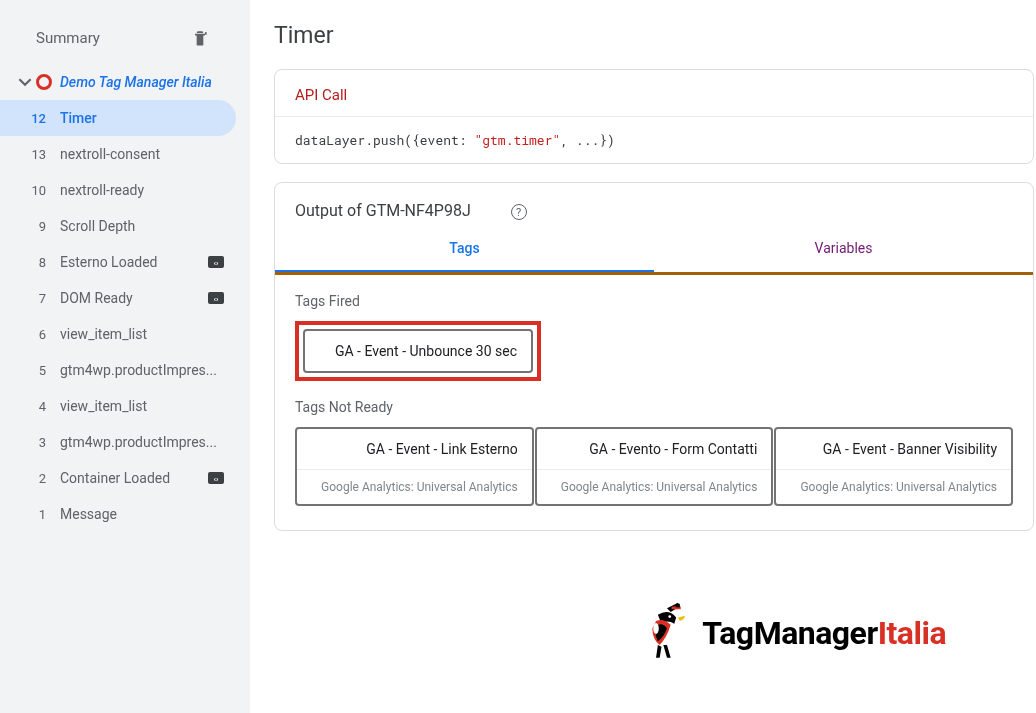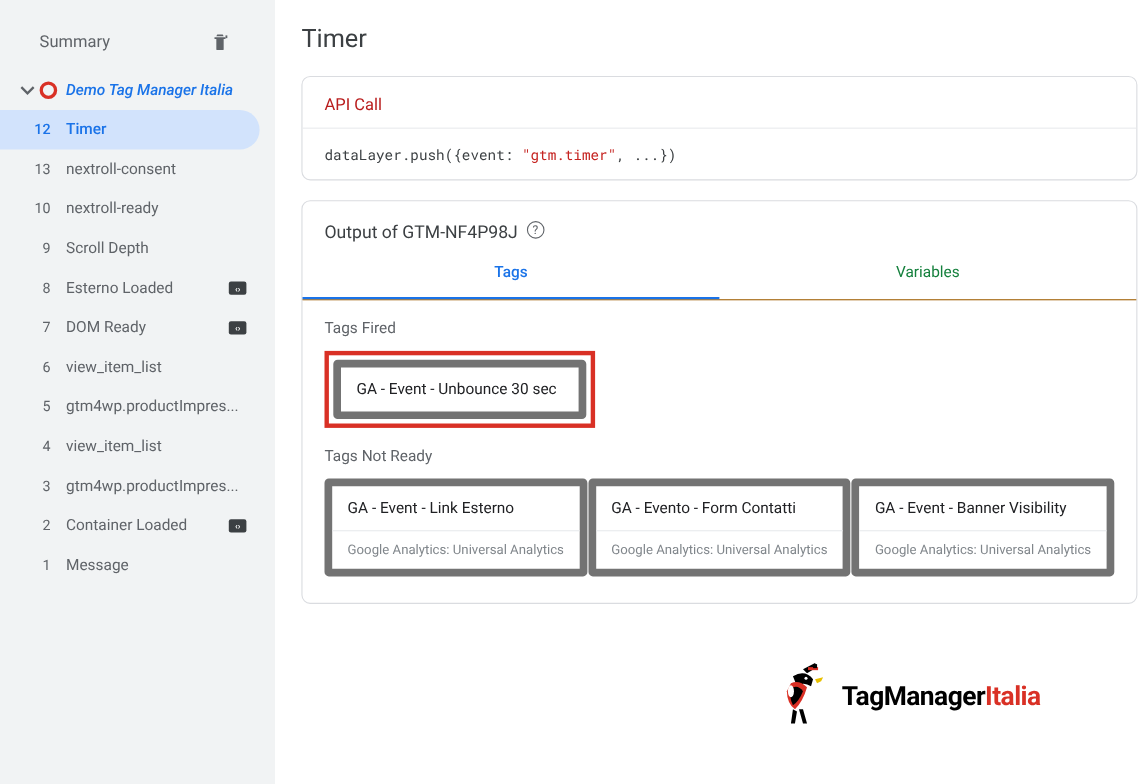--- a/index.html
+++ b/index.html
@@ -18,36 +18,36 @@
 .event-item.active { background: #d2e3fc; color: #1a73e8; font-weight: 500; }
 .event-num { width: 28px; text-align: right; margin-right: 14px; font-size: 13px; }
 .event-label { flex: 1; white-space: nowrap; overflow: hidden; text-overflow: ellipsis; }
 .code-icon { width: 16px; height: 12px; background: #3c4043; border-radius: 2px; display: inline-flex; align-items: center; justify-content: center; margin-left: 6px; color: #fff; font-size: 8px; font-weight: bold; }
 .main { flex: 1; padding: 22px 2px 0 24px; overflow: hidden; background: #fff; }
 .page-title { font-size: 23px; color: #3c4043; font-weight: 400; margin-bottom: 20px; }
 .card { background: #fff; border: 1px solid #dadce0; border-radius: 8px; margin-bottom: 18px; }
 .card-section-title { font-size: 15px; padding: 16px 20px 12px; color: #b91c1c; }
 .code-block { border-top: 1px solid #e8eaed; padding: 14px 20px; font-family: 'Roboto Mono', Menlo, monospace; font-size: 13px; color: #3c4043; white-space: nowrap; }
 .code-str { color: #c5221f; }
-.output-header { display: flex; align-items: flex-start; padding: 18px 20px 6px; }
+.output-header { display: flex; align-items: flex-end; padding: 18px 20px 6px; gap: 32px; }
 .output-title { font-size: 16px; color: #3c4043; }
 .help-icon { width: 16px; height: 16px; border: 1.5px solid #5f6368; border-radius: 50%; display: inline-flex; align-items: center; justify-content: center; font-size: 11px; margin-left: 8px; color: #5f6368; }
-.tabs { display: flex; border-bottom: 1px solid #a16207; }
-.tab { flex: 1; text-align: center; padding: 14px 0; font-size: 14px; color: #15803d; cursor: pointer; border-bottom: 2px solid transparent; }
+.tabs { display: flex; border-bottom: 3px solid #a16207; }
+.tab { flex: 1; text-align: center; padding: 14px 0; font-size: 14px; color: #701a75; cursor: pointer; border-bottom: 2px solid transparent; }
 .tab.active { color: #1a73e8; border-bottom-color: #1a73e8; font-weight: 500; }
 .tab-content { padding: 18px 20px 24px; }
 .section-label { font-size: 14px; color: #5f6368; margin-bottom: 12px; }
 .highlight-box { border: 4px solid #d93025; padding: 4px; display: inline-block; margin-bottom: 18px; }
-.tag-card { border: 7px solid #737373; border-radius: 4px; min-width: 230px; }
+.tag-card { border: 2px solid #737373; border-radius: 4px; min-width: 230px; text-align: right; }
 .tag-title { padding: 12px 14px; font-size: 14px; color: #202124; }
 .tag-sub { border-top: 1px solid #e8eaed; padding: 10px 14px; font-size: 12px; color: #80868b; }
 .tag-row { display: flex; gap: 1px; }
 .tag-row .tag-card { flex: 1; }
 .brand-logo { position: absolute; right: 90px; bottom: 48px; display: flex; align-items: center; }
-.brand-text { font-size: 24px; font-weight: bold; color: #000; letter-spacing: -0.5px; }
+.brand-text { font-size: 32px; font-weight: bold; color: #000; letter-spacing: -0.5px; }
 .brand-text .it { color: #d93025; }
 .bird { margin-right: 6px; }
 </style>
 </head>
 <body>
 
 <div class="app">
   <aside class="sidebar">
     <div class="summary-header">
       <span class="summary-title">Summary</span>

